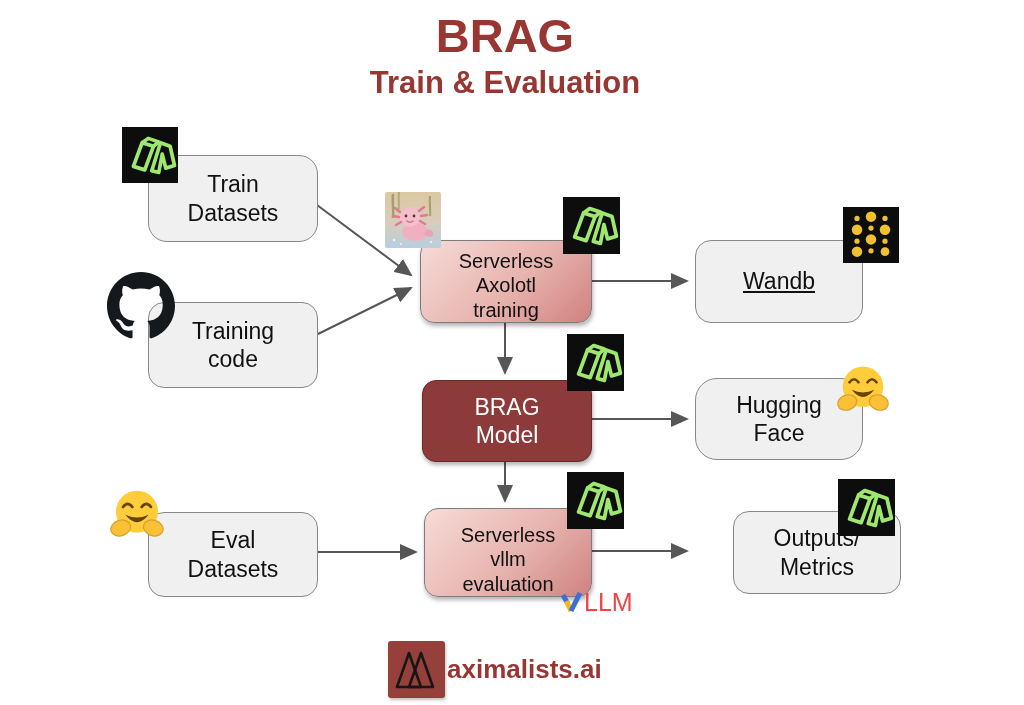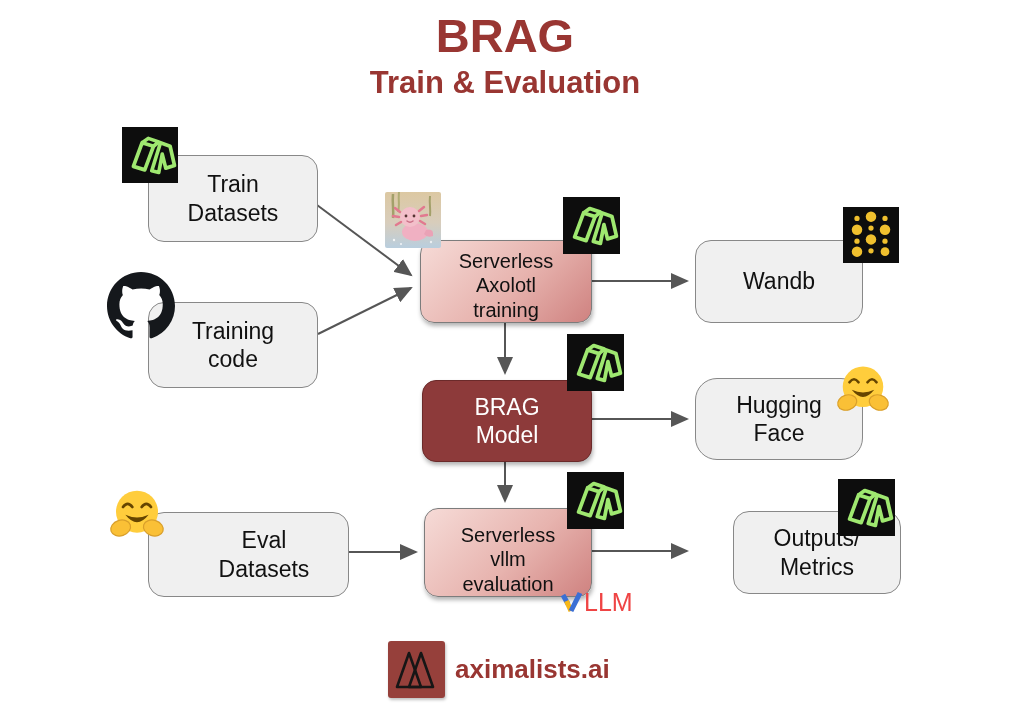--- a/index.html
+++ b/index.html
@@ -25,21 +25,21 @@
   .maroon{
     background:#8d3a3a;border:1.5px solid #6b2a2a;color:#ffffff;
     font-size:23px;border-radius:14px;box-shadow:1px 3px 4px rgba(0,0,0,0.30);
   }
   .icon{position:absolute;display:block;}
   .sq{background:#0d0d0d;}
   .arrows{position:absolute;left:0;top:0;width:1024px;height:705px;pointer-events:none;}
   .footer{position:absolute;left:388px;top:641px;display:flex;align-items:center;}
   .footer-square{width:57px;height:57px;background:#96403b;border-radius:3px;
     display:flex;align-items:center;justify-content:center;box-shadow:1px 2px 3px rgba(0,0,0,0.25);}
-  .footer-text{font-size:26px;font-weight:bold;color:#993632;margin-left:10px;}
+  .footer-text{font-size:26px;font-weight:bold;color:#993632;margin-left:2px;}
   .vllm{position:absolute;left:560px;top:589px;display:flex;align-items:flex-end;}
   .vllm-text{font-size:25px;color:#ef4444;line-height:1;margin-left:1px;}
 </style>
 </head>
 <body>
 
 <div class="canvas">
 
   <div class="title-wrap">
     <div class="title">BRAG</div>
@@ -55,51 +55,51 @@
     <line x1="317" y1="205" x2="411" y2="275" stroke="#565656" stroke-width="2" marker-end="url(#arw)"></line>
     <line x1="318" y1="334" x2="411" y2="288" stroke="#565656" stroke-width="2" marker-end="url(#arw)"></line>
     <line x1="591" y1="281" x2="687" y2="281" stroke="#565656" stroke-width="2" marker-end="url(#arw)"></line>
     <line x1="505" y1="322" x2="505" y2="373" stroke="#565656" stroke-width="2" marker-end="url(#arw)"></line>
     <line x1="591" y1="419" x2="687" y2="419" stroke="#565656" stroke-width="2" marker-end="url(#arw)"></line>
     <line x1="505" y1="461" x2="505" y2="501" stroke="#565656" stroke-width="2" marker-end="url(#arw)"></line>
     <line x1="318" y1="552" x2="416" y2="552" stroke="#565656" stroke-width="2" marker-end="url(#arw)"></line>
     <line x1="592" y1="551" x2="687" y2="551" stroke="#565656" stroke-width="2" marker-end="url(#arw)"></line>
   </svg>
 
-  <div class="node gray" style="left:148px;top:155px;width:168px;height:85px;">
+  <div class="node gray" style="left:148px;top:155px;width:168px;height:85px;border-radius:19px;">
     <div class="node-label">Train
 Datasets</div>
   </div>
 
   <div class="node gray" style="left:148px;top:302px;width:168px;height:84px;">
     <div class="node-label">Training
 code</div>
   </div>
 
   <div class="node pink" style="left:420px;top:240px;width:170px;height:81px;">
     <div class="node-label">Serverless
 Axolotl
 training</div>
   </div>
 
-  <div class="node gray" style="left:695px;top:240px;width:166px;height:81px;">
+  <div class="node gray" style="left:695px;top:240px;width:166px;height:81px;text-decoration:underline;">
     <div class="node-label">Wandb</div>
   </div>
 
   <div class="node maroon" style="left:422px;top:380px;width:168px;height:80px;">
     <div class="node-label">BRAG
 Model</div>
   </div>
 
   <div class="node gray" style="left:695px;top:378px;width:166px;height:80px;border-radius:22px;">
     <div class="node-label">Hugging
 Face</div>
   </div>
 
-  <div class="node gray" style="left:148px;top:512px;width:168px;height:83px;padding-left:31px;">
+  <div class="node gray" style="left:148px;top:512px;width:168px;height:83px;">
     <div class="node-label">Eval
 Datasets</div>
   </div>
 
   <div class="node pink" style="left:424px;top:508px;width:166px;height:87px;">
     <div class="node-label">Serverless
 vllm
 evaluation</div>
   </div>
 

